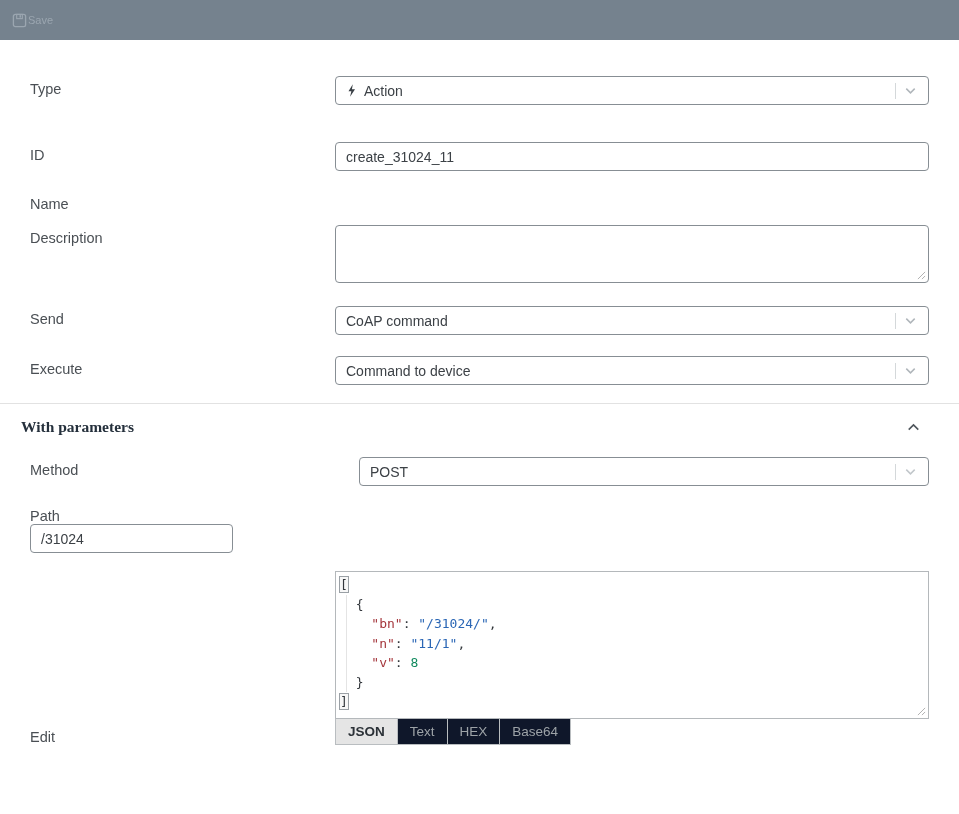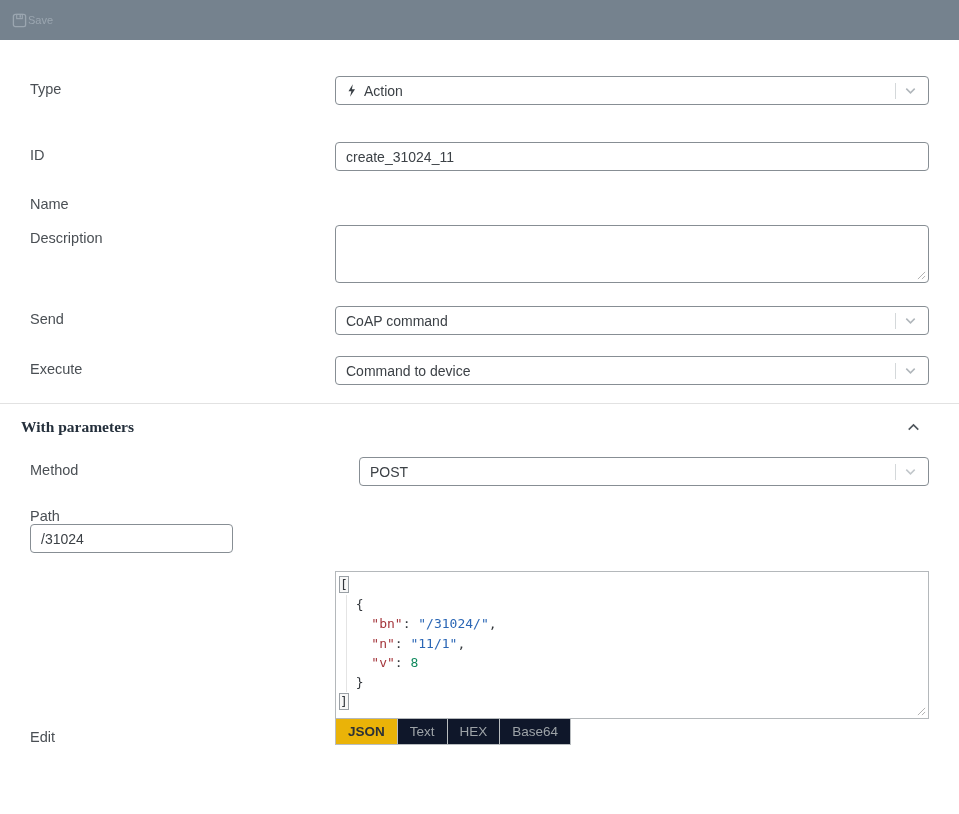--- a/index.html
+++ b/index.html
@@ -79,21 +79,21 @@
   .tok-m{outline:1px solid #9aa0a5;background:#f7f7f7;}
   .indent-guide{position:absolute;left:10px;top:23px;height:97px;width:1px;background:#e4e4e4;}
   
   .tabs{display:flex;margin-top:-1px;}
   .tab{
     height:27px;box-sizing:border-box;padding:0 12px;display:flex;align-items:center;
     background:#0f172a;border:1px solid #b9bdc0;color:#9da3a7;font-size:13.5px;
     font-family:inherit;cursor:pointer;margin-left:-1px;
   }
   .tab:first-child{margin-left:0;}
-  .tab.active{background:#eab308;color:#2b3137;font-weight:700;}
+  .tab.active{background:#e5e5e5;color:#2b3137;font-weight:700;}
 </style>
 </head>
 <body>
 
 <div>
 
   <div class="toolbar">
     <button class="save-btn">
       <span>
         <svg width="15" height="15" viewBox="0 0 16 16">

